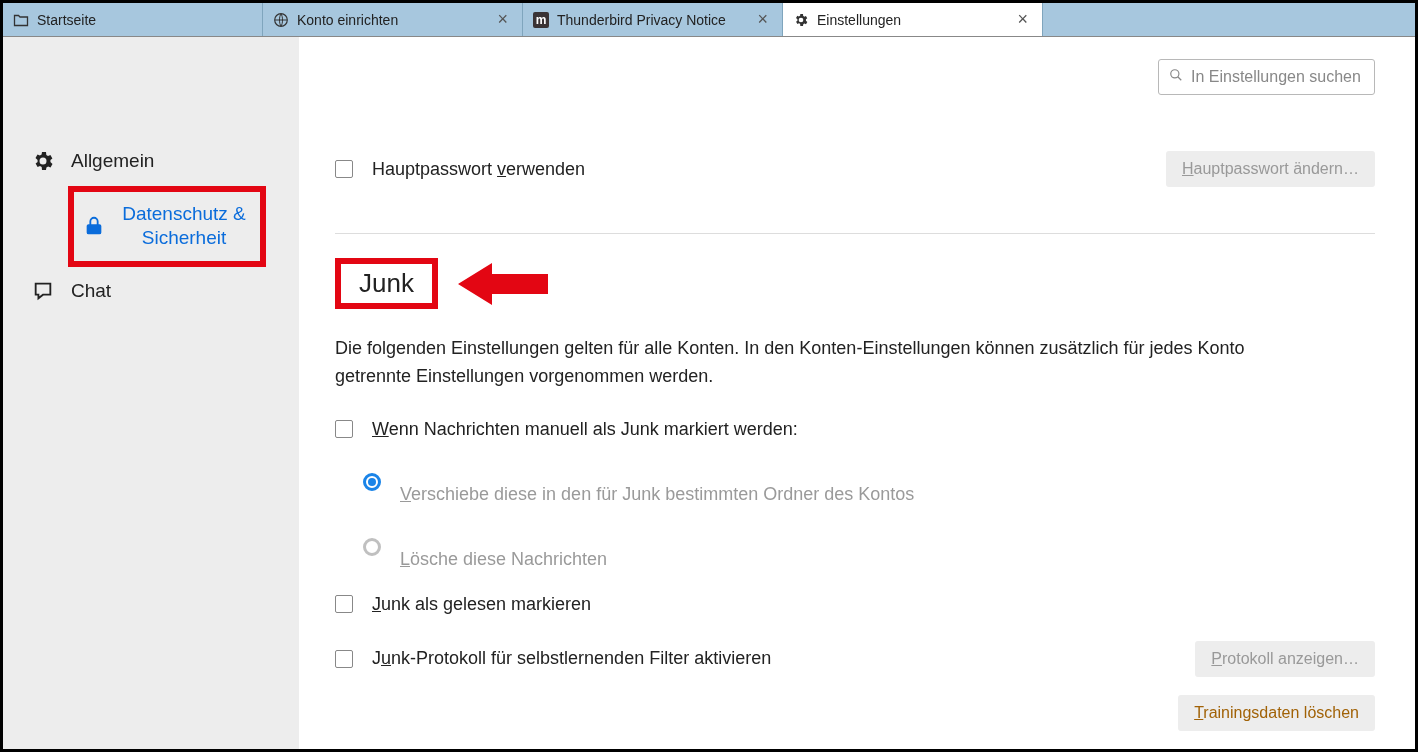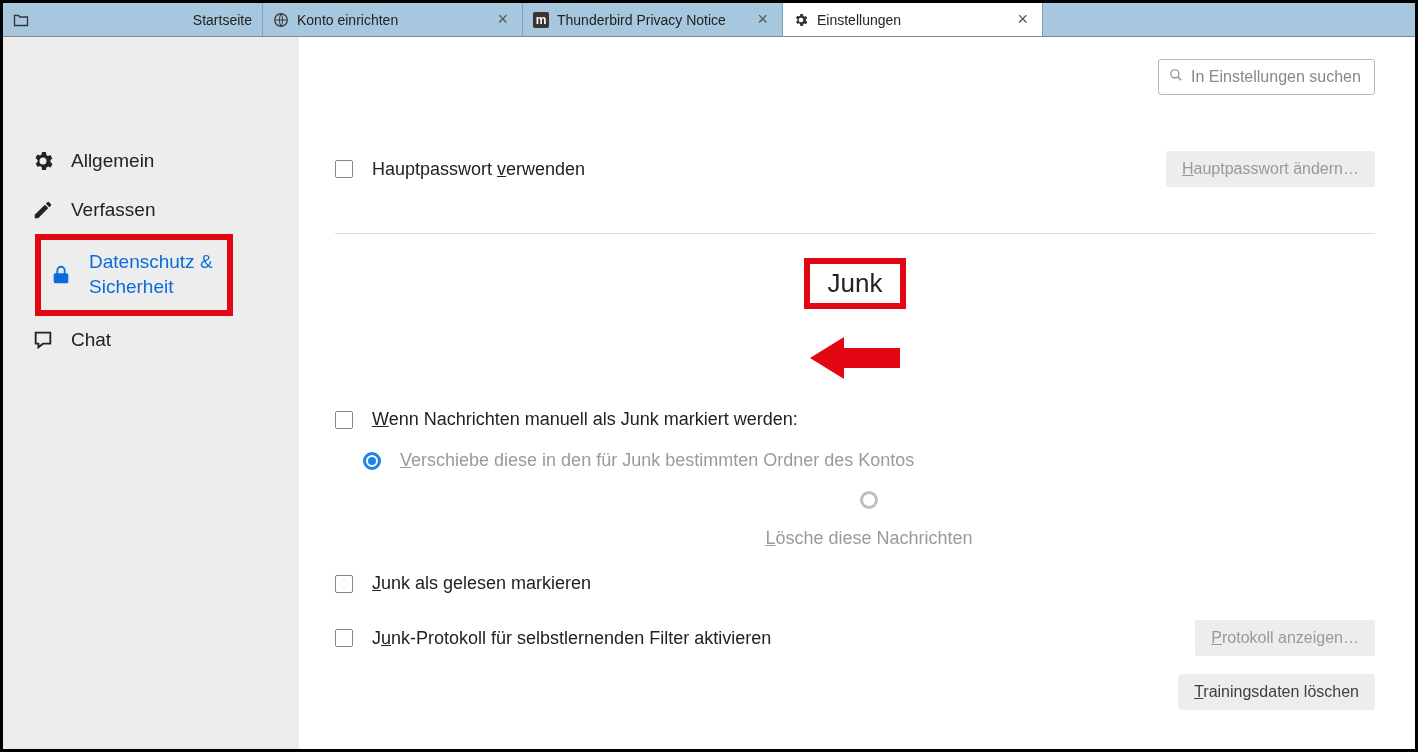--- a/index.html
+++ b/index.html
@@ -1,27 +1,27 @@
 <!DOCTYPE html>
 <html><head>
 <meta charset="utf-8">
 <style>
 * { box-sizing: border-box; margin: 0; padding: 0; font-family: "Segoe UI", Arial, sans-serif; }
 body { width: 1418px; height: 752px; overflow: hidden; background: #fff; border: 3px solid #000; }
 
 
 .tab-bar { display: flex; height: 34px; background: #a7c7de; border-bottom: 1px solid #888; }
-.tab { display: flex; align-items: center; padding: 0 10px; border-right: 1px solid #7fa5bd; font-size: 14px; color: #222; gap: 8px; min-width: 260px; position: relative; cursor: default; justify-content: space-between; }
+.tab { display: flex; align-items: center; padding: 0 10px; border-right: 1px solid #7fa5bd; font-size: 14px; color: #222; gap: 8px; min-width: 260px; position: relative; cursor: default; }
 .tab.active { background: #fff; }
 .tab .closer { margin-left: auto; font-size: 18px; color: #555; padding: 0 4px; }
 .tab-icon { display: inline-flex; width: 16px; height: 16px; align-items: center; justify-content: center; }
 
 
 .app-body { display: flex; height: calc(100% - 34px); }
-.sidebar { width: 296px; background: #ededed; padding-top: 100px; }
+.sidebar { width: 296px; background: #ededed; padding-top: 100px; text-align: center; }
 .side-item { display: flex; align-items: center; gap: 16px; padding: 12px 20px 12px 28px; font-size: 19px; color: #222; cursor: pointer; }
 .side-item .ico { width: 24px; height: 24px; display: inline-flex; align-items: center; justify-content: center; }
 .side-item.selected { color: #0a6cdb; }
 .side-item .side-label { line-height: 1.3; }
 
 
 .red-box { border: 6px solid #e30613; display: inline-block; }
 .red-box.side { margin: 0 0 0 32px; padding: 4px 10px 4px 4px; }
 .red-box.junk-box { padding: 4px 18px; margin-bottom: 4px; }
 
@@ -32,31 +32,31 @@
 .search-box input { border: none; outline: none; font-size: 16px; width: 100%; color: #333; }
 .search-box input::placeholder { color: #888; }
 
 .row { display: flex; align-items: center; justify-content: space-between; padding: 6px 0; }
 .checkbox-row { display: flex; align-items: center; gap: 19px; font-size: 18px; color: #222; }
 .checkbox-row.indent { margin-left: 28px; }
 .cb { width: 18px; height: 18px; border: 1.5px solid #888; border-radius: 2px; background: #fff; }
 .radio { width: 18px; height: 18px; border-radius: 50%; border: 3px solid #c0c0c0; display: inline-flex; align-items: center; justify-content: center; }
 .radio.checked { border-color: #1a84e8; }
 .radio.checked::after { content: ""; width: 8px; height: 8px; border-radius: 50%; background: #1a84e8; }
-.btn { background: #ededed; border: none; border-radius: 3px; padding: 9px 16px; font-size: 16px; color: #404040; cursor: pointer; }
+.btn { background: #ededed; border: none; border-radius: 3px; padding: 9px 16px; font-size: 16px; color: #a16207; cursor: pointer; }
 .btn.disabled { color: #999; cursor: default; }
 
 hr.sep { border: none; border-top: 1px solid #ddd; margin: 40px 0 24px 0; }
 
-.section-head { display: flex; align-items: center; gap: 20px; margin-bottom: 22px; position: relative; flex-direction: column; }
+.section-head { display: flex; align-items: center; gap: 20px; margin-bottom: 22px; position: relative; }
 .junk-title { font-size: 26px; font-weight: 400; color: #222; }
 .desc { font-size: 18px; color: #222; line-height: 1.55; margin-bottom: 28px; max-width: 960px; }
 
 .label-text { font-size: 18px; }
-.disabled-text { color: #9a9a9a; }
+.disabled-text { color: #9a9a9a; margin-top: 24px; }
 
 .under { text-decoration: underline; text-decoration-thickness: 1px; }
 
 .m-icon { width:16px; height:16px; background:#3a3335; color:#fff; font-weight:bold; font-size:12px; display:inline-flex; align-items:center; justify-content:center; border-radius:2px; }
 .row-right { display:flex; justify-content:flex-end; margin-top: 12px; }
 </style>
 </head>
 <body>
 
 <div class="tab-bar">
@@ -97,28 +97,20 @@
 <div class="app-body">
 
   <div class="sidebar">
     <div class="side-item">
       <span class="ico">
         <svg width="24" height="24" viewBox="0 0 24 24">
             <path fill="#222" d="M19.4 13a7.5 7.5 0 000-2l2-1.6-2-3.4-2.4 1a7.4 7.4 0 00-1.7-1L15 3h-4l-.4 2.6a7.4 7.4 0 00-1.7 1l-2.4-1-2 3.4L6.6 11a7.5 7.5 0 000 2l-2 1.6 2 3.4 2.4-1a7.4 7.4 0 001.7 1L11 21h4l.4-2.6a7.4 7.4 0 001.7-1l2.4 1 2-3.4zM12 15.5A3.5 3.5 0 1115.5 12 3.5 3.5 0 0112 15.5z"></path>
           </svg>
       </span>
       <span class="side-label">Allgemein</span>
-    </div>
-    <div class="side-item">
-      <span class="ico">
-        <svg width="22" height="22" viewBox="0 0 24 24">
-            <path fill="#222" d="M3 17.25V21h3.75L17.81 9.94l-3.75-3.75zM20.71 7.04a1 1 0 000-1.41l-2.34-2.34a1 1 0 00-1.41 0l-1.83 1.83 3.75 3.75z"></path>
-          </svg>
-      </span>
-      <span class="side-label">Verfassen</span>
     </div>
     <div class="red-box side">
       <div class="side-item selected" style="padding:6px 4px;">
         <span class="ico">
           <svg width="22" height="22" viewBox="0 0 24 24">
               <path fill="#0a6cdb" d="M12 2a5 5 0 00-5 5v3H6a2 2 0 00-2 2v7a2 2 0 002 2h12a2 2 0 002-2v-7a2 2 0 00-2-2h-1V7a5 5 0 00-5-5zm-3 5a3 3 0 016 0v3H9z"></path>
             </svg>
         </span>
         <span class="side-label">
           <span>Datenschutz &amp;</span><br><span>Sicherheit</span>
@@ -163,32 +155,33 @@
       <span class="red-box junk-box">
         <span class="junk-title">Junk</span>
       </span>
       <span>
         <svg width="90" height="50" viewBox="0 0 90 50">
             <polygon points="0,25 34,4 34,15 90,15 90,35 34,35 34,46" fill="#e30613"></polygon>
           </svg>
       </span>
     </div>
 
+    <p class="desc">Die folgenden Einstellungen gelten für alle Konten. In den Konten-Einstellungen können zusätzlich für jedes Konto getrennte Einstellungen vorgenommen werden.</p>
 
     <label class="checkbox-row" style="margin-bottom:20px;">
       <span class="cb"></span>
       <span class="label-text"><span class="under">W</span><span>enn Nachrichten manuell als Junk markiert werden:</span></span>
     </label>
 
     <label class="checkbox-row indent" style="margin-bottom:20px;">
       <span class="radio checked"></span>
       <span class="label-text disabled-text"><span class="under">V</span><span>erschiebe diese in den für Junk bestimmten Ordner des Kontos</span></span>
     </label>
 
-    <label class="checkbox-row indent" style="margin-bottom:24px;flex-direction:column;">
+    <label class="checkbox-row indent" style="margin-bottom:24px;">
       <span class="radio"></span>
       <span class="label-text disabled-text"><span class="under">L</span><span>ösche diese Nachrichten</span></span>
     </label>
 
     <label class="checkbox-row" style="margin-bottom:20px;">
       <span class="cb"></span>
       <span class="label-text"><span class="under">J</span><span>unk als gelesen markieren</span></span>
     </label>
 
     <div class="row">

